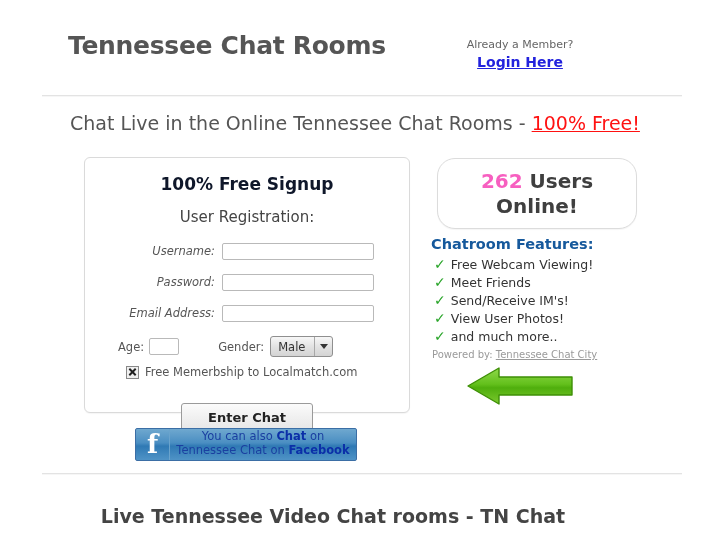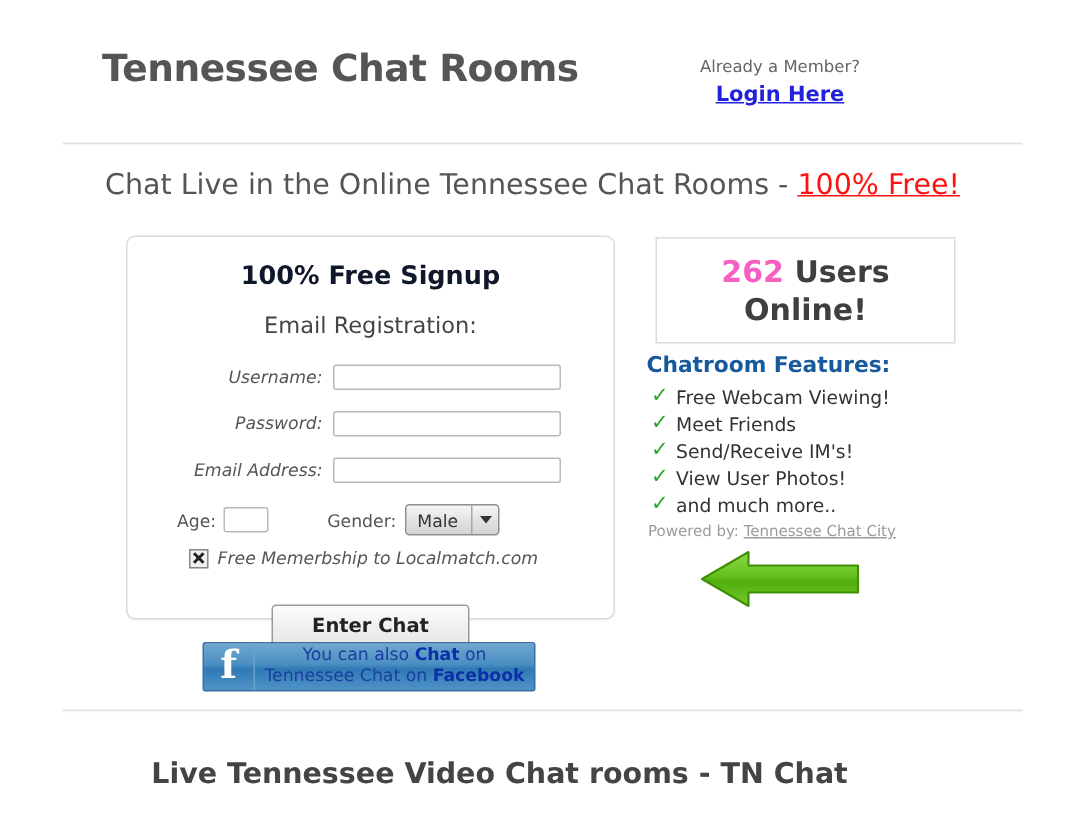--- a/index.html
+++ b/index.html
@@ -195,21 +195,20 @@
     border-left: 4px solid transparent;
     border-right: 4px solid transparent;
     border-top: 5px solid #333333;
   }
 
   .check-row {
     display: flex;
     align-items: center;
     margin-top: 8px;
     padding-left: 41px;
-    font-style: italic;
   }
   .checkbox {
     width: 11px;
     height: 11px;
     border: 1px solid #888888;
     background: #f0f0f0;
     position: relative;
     flex: none;
     cursor: pointer;
   }
@@ -250,21 +249,21 @@
   }
 
   
   .users-box {
     position: absolute;
     left: 437px;
     top: 158px;
     width: 200px;
     height: 71px;
     border: 1px solid #dcdcdc;
-    border-radius: 0;
+    border-radius: 18px;
     background: #ffffff;
     box-sizing: border-box;
     box-shadow: 0 1px 1px rgba(0,0,0,0.04);
     display: flex;
     align-items: center;
     justify-content: center;
   }
   .users-text {
     text-align: center;
     font-size: 20px;
@@ -398,21 +397,21 @@
 </div>
 
 <div class="divider top"></div>
 
 <div class="subtitle">
   <span>Chat Live in the Online Tennessee Chat Rooms - </span><span class="free">100% Free!</span>
 </div>
 
 <div class="signup-box">
   <div class="signup-title">100% Free Signup</div>
-  <div class="signup-sub">Email Registration:</div>
+  <div class="signup-sub">User Registration:</div>
 
   <div class="form-rows">
     <div class="form-row">
       <span class="lbl">Username:</span>
       <input class="txt-input" type="text" value="" style="">
     </div>
     <div class="form-row">
       <span class="lbl">Password:</span>
       <input class="txt-input" type="password" value="" style="">
     </div>

